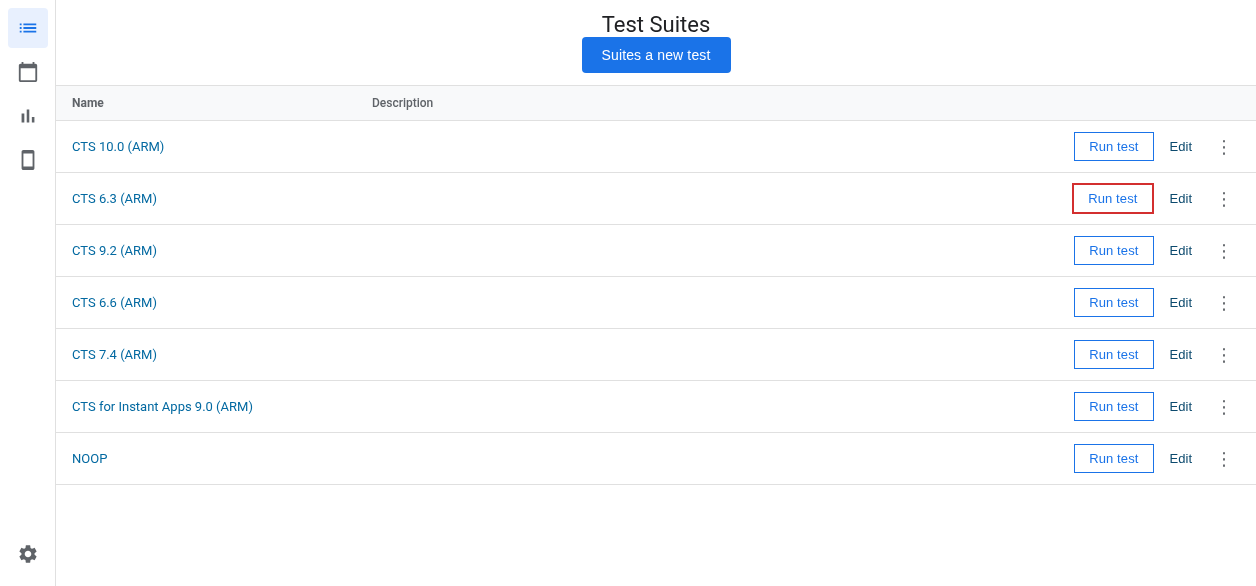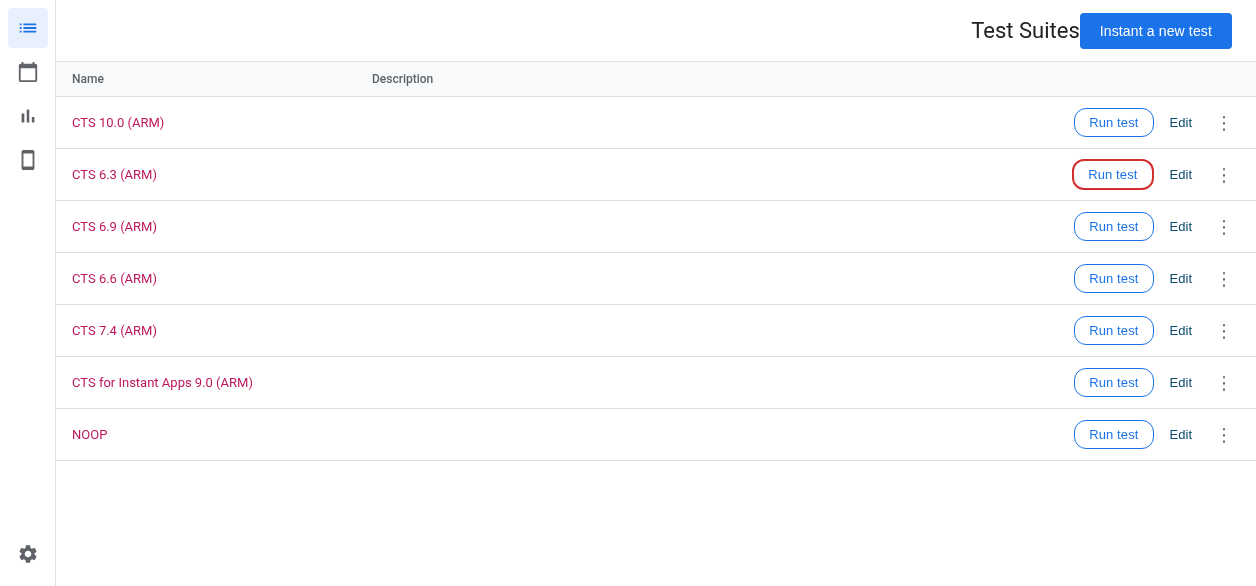--- a/index.html
+++ b/index.html
@@ -38,20 +38,21 @@
     }
 
     
     .header {
       display: flex;
       align-items: center;
       justify-content: flex-end;
       padding: 12px 24px;
       border-bottom: 1px solid #e0e0e0;
       min-height: 62px;
+      flex-direction: column;
     }
     .header-title {
       font-size: 22px;
       font-weight: 400;
       color: #202124;
     }
     .create-btn {
       background: #1a73e8;
       color: #fff;
       border: none;
@@ -86,38 +87,38 @@
     tbody tr {
       border-bottom: 1px solid #e0e0e0;
     }
     tbody td {
       padding: 0 16px;
       height: 52px;
       vertical-align: middle;
     }
     .name-cell {
       font-size: 13px;
-      color: #be185d;
+      color: #0369a1;
       min-width: 280px;
     }
     .desc-cell {
       flex: 1;
     }
     .actions-cell {
       display: flex;
       align-items: center;
       gap: 8px;
       justify-content: flex-end;
       white-space: nowrap;
     }
     .run-test-btn {
       border: 1px solid #1a73e8;
       background: #fff;
       color: #1a73e8;
-      border-radius: 12px;
+      border-radius: 0;
       padding: 6px 14px;
       font-size: 13px;
       font-weight: 500;
       cursor: pointer;
       letter-spacing: 0.01em;
     }
     .run-test-btn.highlighted {
       border: 2px solid #d32f2f;
     }
     .edit-btn {
@@ -177,28 +178,28 @@
     <svg viewBox="0 0 24 24" fill="currentColor">
       <path d="M19.14 12.94c.04-.3.06-.61.06-.94 0-.32-.02-.64-.07-.94l2.03-1.58c.18-.14.23-.41.12-.61l-1.92-3.32c-.12-.22-.37-.29-.59-.22l-2.39.96c-.5-.38-1.03-.7-1.62-.94l-.36-2.54c-.04-.24-.24-.41-.48-.41h-3.84c-.24 0-.43.17-.47.41l-.36 2.54c-.59.24-1.13.57-1.62.94l-2.39-.96c-.22-.08-.47 0-.59.22L2.74 8.87c-.12.21-.08.47.12.61l2.03 1.58c-.05.3-.09.63-.09.94s.02.64.07.94l-2.03 1.58c-.18.14-.23.41-.12.61l1.92 3.32c.12.22.37.29.59.22l2.39-.96c.5.38 1.03.7 1.62.94l.36 2.54c.05.24.24.41.48.41h3.84c.24 0 .44-.17.47-.41l.36-2.54c.59-.24 1.13-.56 1.62-.94l2.39.96c.22.08.47 0 .59-.22l1.92-3.32c.12-.22.07-.47-.12-.61l-2.01-1.58zM12 15.6c-1.98 0-3.6-1.62-3.6-3.6s1.62-3.6 3.6-3.6 3.6 1.62 3.6 3.6-1.62 3.6-3.6 3.6z"></path>
     </svg>
   </div>
 </div>
 
 <div class="main">
 
   <div class="header">
     <h1 class="header-title">Test Suites</h1>
-    <button class="create-btn">Instant a new test</button>
+    <button class="create-btn">Suites a new test</button>
   </div>
 
   <div class="table-container">
     <table>
       <thead>
         <tr>
-          <th style="width: 300px;">Name</th>
+          <th style="width: 300px; font-weight: bold;">Name</th>
           <th>Description</th>
           <th style="width: 200px;"></th>
         </tr>
       </thead>
       <tbody id="table-body">
       <tr>
             <td class="name-cell">CTS 10.0 (ARM)</td>
             <td class="desc-cell"></td>
             <td>
               <div class="actions-cell">
@@ -213,21 +214,21 @@
             <td class="desc-cell"></td>
             <td>
               <div class="actions-cell">
                 <button class="run-test-btn highlighted">Run test</button>
                 <button class="edit-btn">Edit</button>
                 <button class="more-btn">⋮</button>
               </div>
             </td>
           </tr>
           <tr>
-            <td class="name-cell">CTS 6.9 (ARM)</td>
+            <td class="name-cell">CTS 9.2 (ARM)</td>
             <td class="desc-cell"></td>
             <td>
               <div class="actions-cell">
                 <button class="run-test-btn">Run test</button>
                 <button class="edit-btn">Edit</button>
                 <button class="more-btn">⋮</button>
               </div>
             </td>
           </tr>
           <tr>

